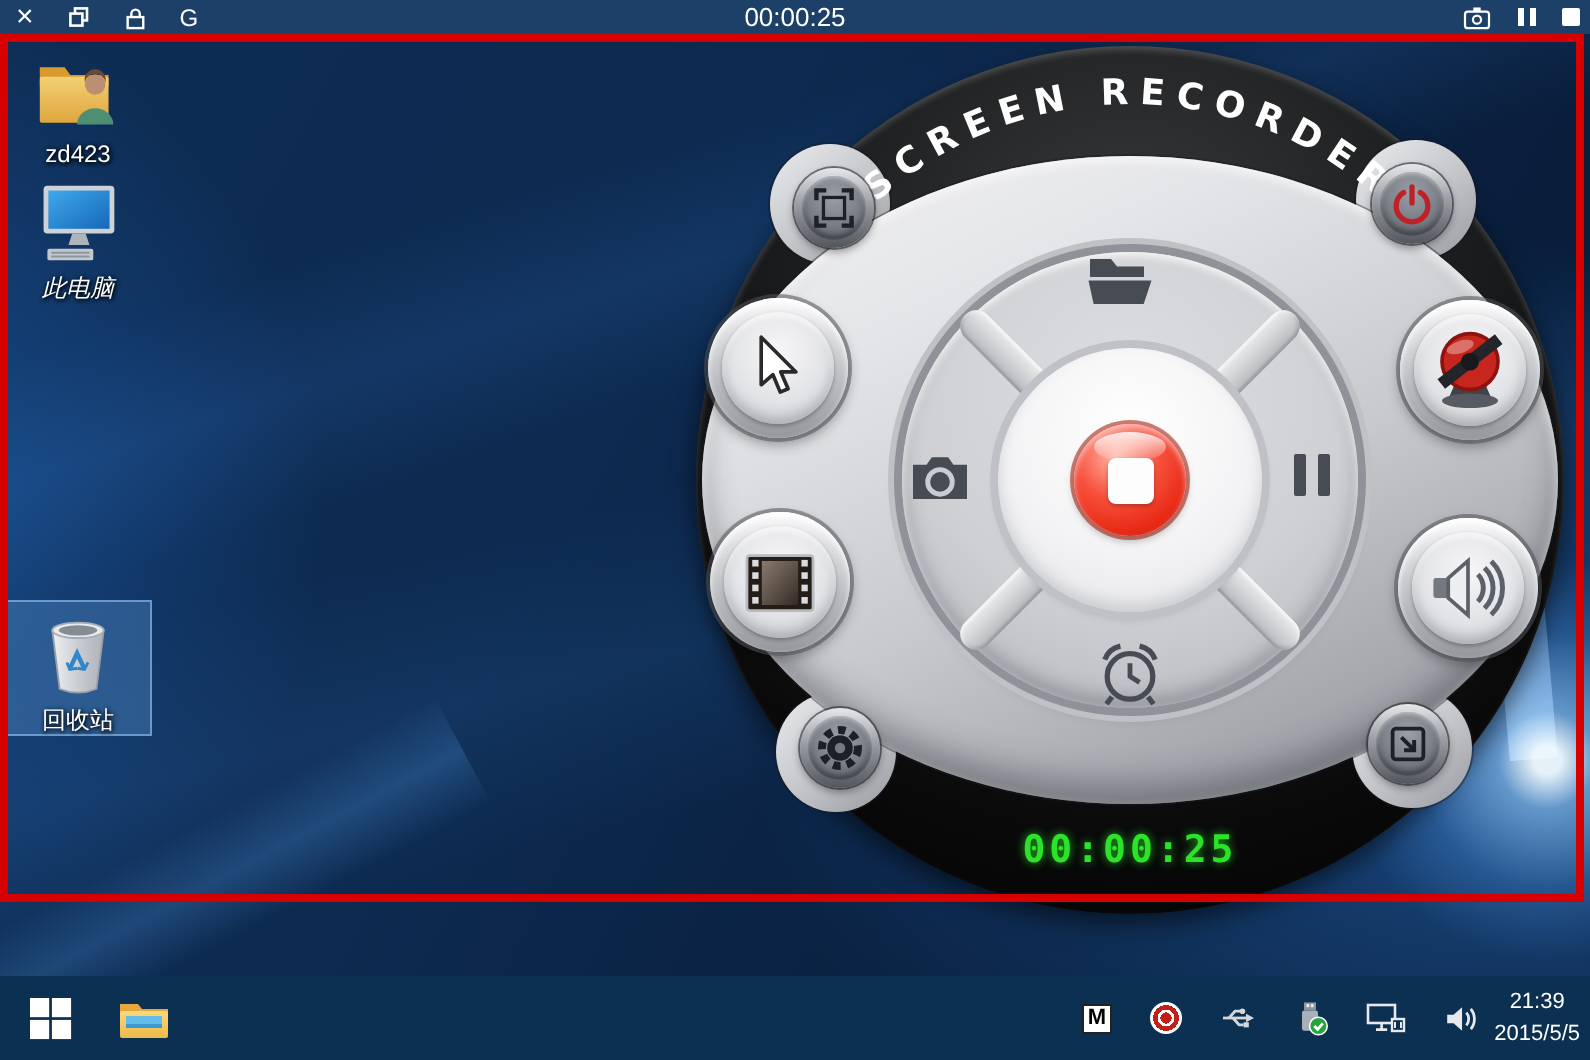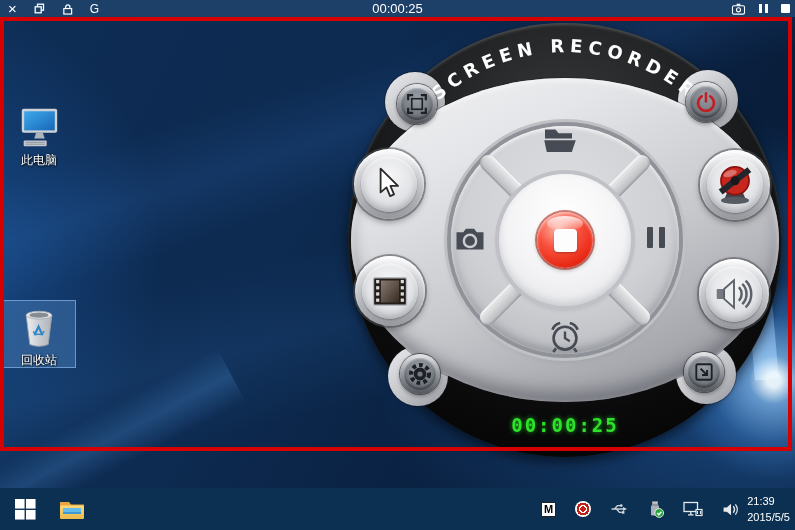--- a/index.html
+++ b/index.html
@@ -104,38 +104,56 @@
   
   .taskbar{left:0;top:488px;width:795px;height:42px;background:#0b3052;z-index:40;}
   .tbtn{position:absolute;top:0;height:42px;display:flex;align-items:center;justify-content:center;cursor:pointer;}
   .start{left:8px;width:34px;}
   .explorer{left:54px;width:36px;}
   .tray{position:absolute;right:56px;top:0;height:42px;display:flex;align-items:center;gap:19px;}
   .tray-m{width:15px;height:15px;background:#fff;border:1px solid #222;box-sizing:border-box;
     color:#000;font-weight:bold;font-size:11px;line-height:13px;text-align:center;cursor:pointer;}
   .tray-rec{width:16px;height:16px;border-radius:50%;cursor:pointer;
     background:radial-gradient(circle,#c22016 0 2.8px,#ffffff 2.8px 4.2px,#c22016 4.2px 6.4px,#ffffff 6.4px 8px);}
-  .clock{position:absolute;right:5px;top:5px;text-align:left;color:#fff;font-size:11px;line-height:16px;cursor:default;}
+  .clock{position:absolute;right:5px;top:5px;text-align:center;color:#fff;font-size:11px;line-height:16px;cursor:default;}
 </style>
 </head>
 <body>
 
 <div class="screen">
 
   <div class="abs wp"></div>
   <div class="beam beam-a"></div>
   <div class="beam beam-b"></div>
   <div class="beam beam-c"></div>
   <div class="beam pillar"></div>
   <div class="beam glow"></div>
 
   <div class="sel"></div>
 
-
-  <div class="dicon" style="top:104px;">
+  <div class="dicon" style="top:22px;">
+    <div class="ibox">
+      <svg width="46" height="42" viewBox="0 0 48 44">
+        <defs>
+            <linearGradient id="fg1" x1="0" y1="0" x2="0" y2="1">
+          <stop offset="0" stop-color="#f3cf74"></stop>
+              <stop offset="1" stop-color="#dfa63c"></stop>
+            </linearGradient>
+          </defs>
+        <path d="M4 8 h13 l3 4 h20 v6 H4 Z" fill="#d99b2e"></path>
+        <rect x="4" y="13" width="36" height="24" rx="1" fill="url(#fg1)"></rect>
+        <circle cx="33" cy="17" r="5.4" fill="#bb8f6f"></circle>
+        <path d="M27.5 16 a5.6 5.6 0 0 1 11 0 v-2.4 a5.6 5.6 0 0 0 -11 0 Z" fill="#6b4a33"></path>
+        <path d="M23.5 38 a9.5 8.5 0 0 1 19 0 Z" fill="#4e8f74"></path>
+      </svg>
+    </div>
+    <div class="lbl">zd423</div>
+  </div>
+
+  <div class="dicon" style="top:88px;font-style:italic;">
     <div class="ibox">
       <svg width="46" height="44" viewBox="0 0 48 46">
         <defs>
             <linearGradient id="scr1" x1="0" y1="0" x2="1" y2="1">
           <stop offset="0" stop-color="#3fa9ec"></stop>
               <stop offset="1" stop-color="#1767b8"></stop>
             </linearGradient>
           </defs>
         <rect x="6" y="3" width="37" height="25" rx="2" fill="#cdd2d8"></rect>
         <rect x="8.5" y="5.5" width="32" height="20" fill="url(#scr1)"></rect>

